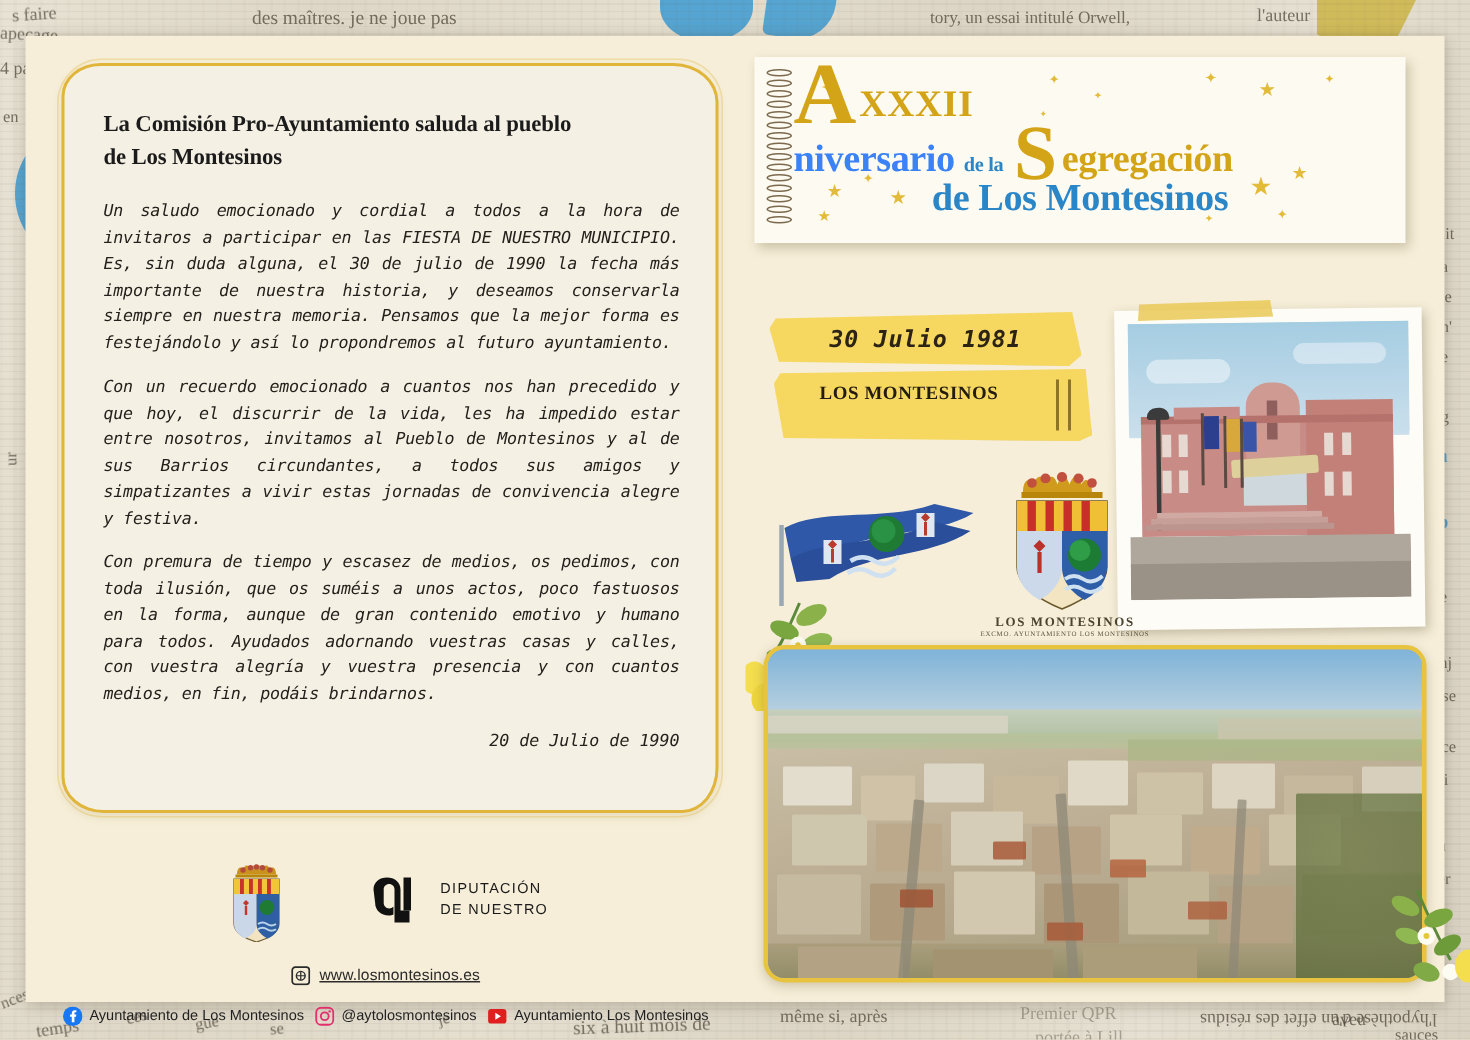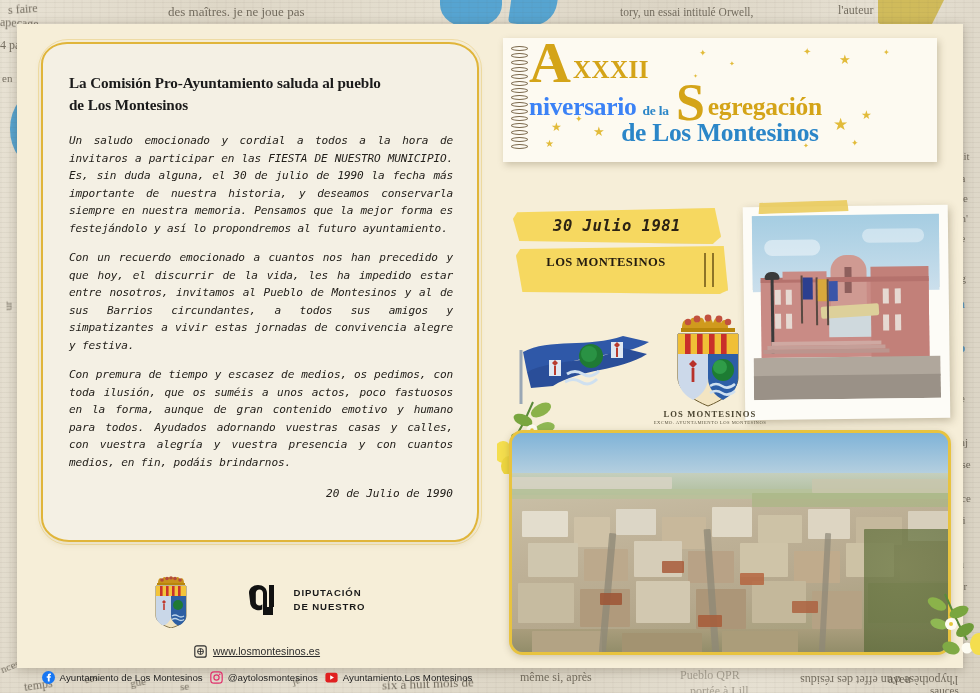--- a/index.html
+++ b/index.html
@@ -104,21 +104,21 @@
   .logos-row {
     position: absolute;
     left: 0; top: 548px; width: 480px;
     display: flex; align-items: center; justify-content: center; gap: 52px;
   }
   .crest-sm { width: 44px; height: 56px; }
   .dipu { display: flex; align-items: center; gap: 9px; }
   .dipu-mark { width: 40px; height: 40px; }
   .dipu-txt {
     font-family: "Liberation Sans", sans-serif;
-    font-size: 9.6px; font-weight: bold; color: #1a1a1a;
+    font-size: 9.6px; font-weight: normal; color: #1a1a1a;
     letter-spacing: .9px; line-height: 1.45;
   }
 
   
   .footer { position: absolute; left: 0; top: 620px; width: 480px; text-align: center; }
   .web-line {
     display: inline-flex; align-items: center; gap: 6px;
     font-size: 10.4px; color: #2b2b2b; letter-spacing: .1px;
   }
   .social-line {
@@ -316,21 +316,21 @@
   <div class="np-text" style="left:3px;top:300px;font-size:11px;transform:rotate(-90deg)">ur</div>
   <div class="np-text" style="left:950px;top:492px;font-size:11px">o, ce</div>
   <div class="np-text" style="left:950px;top:514px;font-size:11px">s vi</div>
   <div class="np-text" style="left:953px;top:536px;font-size:11px">dr</div>
   <div class="np-text" style="left:953px;top:558px;font-size:11px">ou</div>
   <div class="np-text" style="left:953px;top:580px;font-size:11px">ger</div>
   <div class="np-text" style="left:953px;top:602px;font-size:11px">ero</div>
   <div class="np-text" style="left:800px;top:672px;font-size:12px;transform:scale(-1,-1)">l'hypothèse d'un effet des résidus</div>
   <div class="np-text" style="left:382px;top:676px;font-size:13px;transform:rotate(-2deg)">six à huit mois de</div>
   <div class="np-text" style="left:520px;top:670px;font-size:12px">même si, après</div>
-  <div class="np-text" style="left:680px;top:668px;font-size:12px;opacity:.4">Pueblo QPR</div>
+  <div class="np-text" style="left:680px;top:668px;font-size:12px;opacity:.4">Premier QPR</div>
   <div class="np-text" style="left:690px;top:684px;font-size:12px;opacity:.4">portée à Lill</div>
   <div class="np-text" style="left:888px;top:672px;font-size:12px">aveu</div>
   <div class="np-text" style="left:24px;top:678px;font-size:12px;transform:rotate(-8deg)">temps</div>
   <div class="np-text" style="left:84px;top:672px;font-size:11px;transform:rotate(-14deg)">ces</div>
   <div class="np-text" style="left:130px;top:676px;font-size:11px;transform:rotate(-10deg)">gue</div>
   <div class="np-text" style="left:180px;top:680px;font-size:11px;transform:rotate(-6deg)">se</div>
   <div class="np-text" style="left:292px;top:674px;font-size:11px;transform:rotate(-16deg)">je</div>
   <div class="np-text" style="left:0px;top:660px;font-size:11px;transform:rotate(-22deg)">nces</div>
   <div class="np-text" style="left:930px;top:684px;font-size:11px">sauces</div>
 </div>

